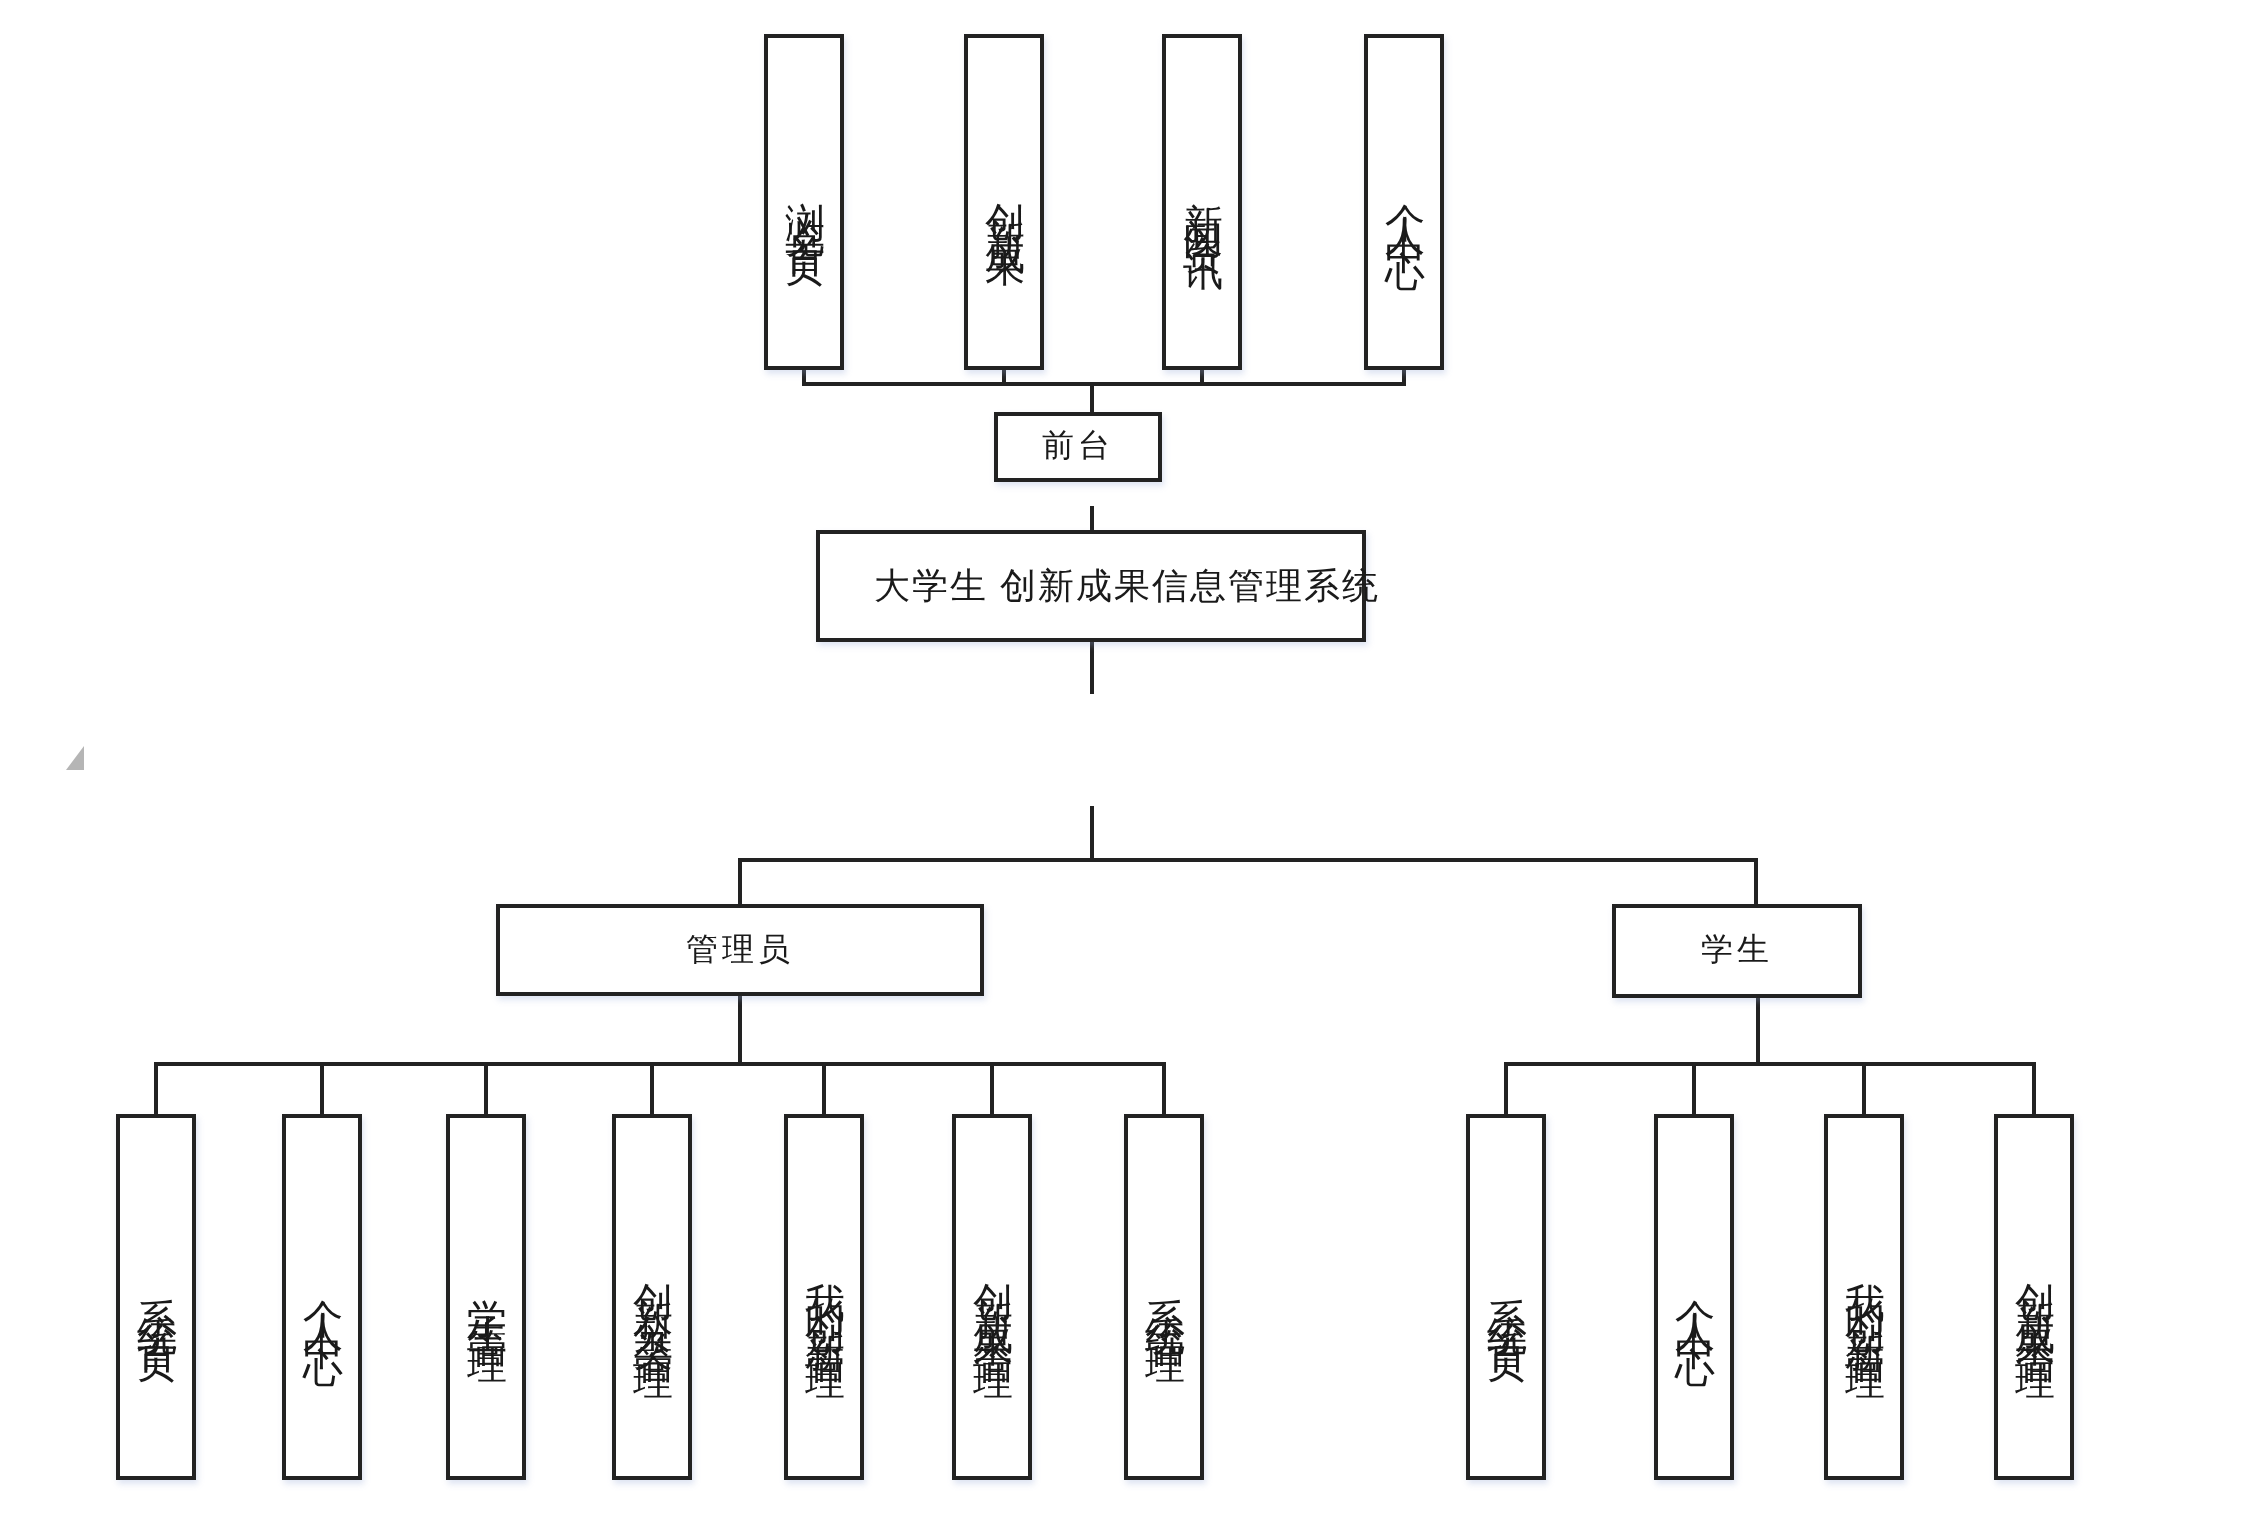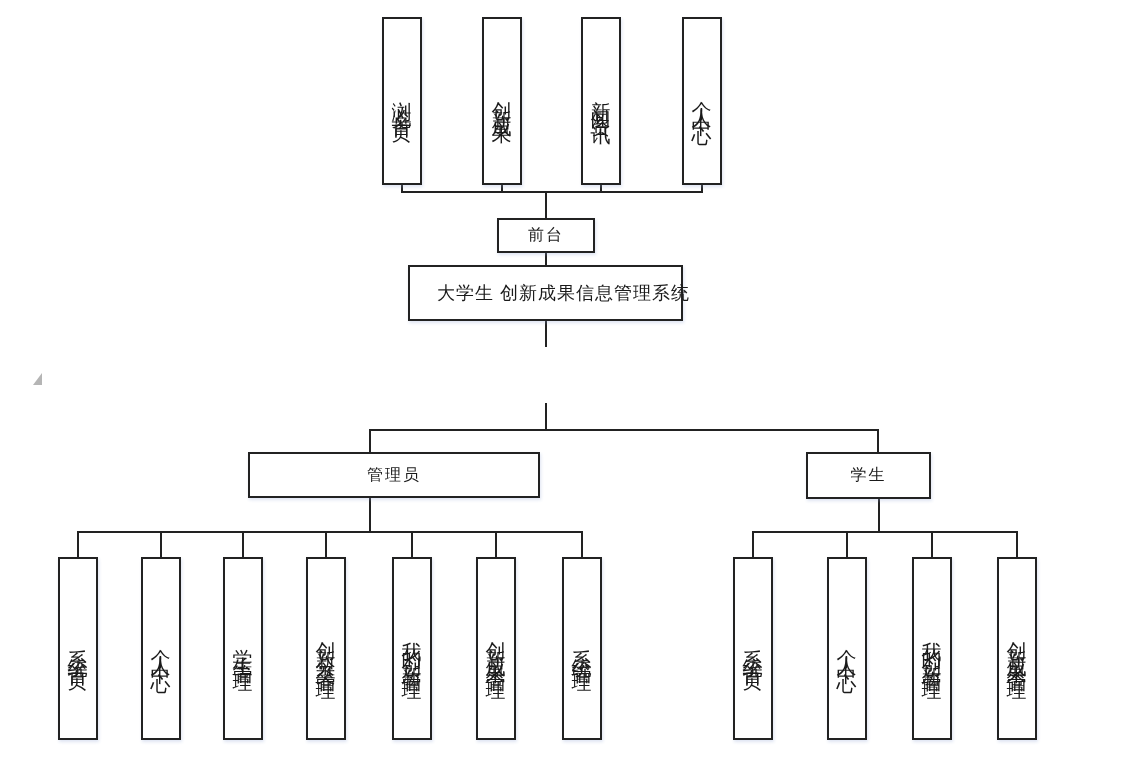--- a/index.html
+++ b/index.html
@@ -99,24 +99,24 @@
   <div class="lv" style="left:752px;  top:531px; height:26px;"></div>
   <div class="lv" style="left:846px;  top:531px; height:26px;"></div>
   <div class="lv" style="left:931px;  top:531px; height:26px;"></div>
   <div class="lv" style="left:1016px; top:531px; height:26px;"></div>
 
   <div class="node vnode" style="left:382px; top:17px; width:40px; height:168px;">浏览首页</div>
   <div class="node vnode" style="left:482px; top:17px; width:40px; height:168px;">创新成果</div>
   <div class="node vnode" style="left:581px; top:17px; width:40px; height:168px;">新闻资讯</div>
   <div class="node vnode" style="left:682px; top:17px; width:40px; height:168px;">个人中心</div>
 
-  <div class="node hnode" style="left:497px; top:218px; width:98px; height:35px;">前台</div>
+  <div class="node hnode" style="left:497px; top:206px; width:84px; height:35px;">前台</div>
   <div class="node hnode main-title" style="left:408px; top:265px; width:275px; height:56px;">大学生 创新成果信息管理系统</div>
 
-  <div class="node hnode" style="left:248px; top:452px; width:292px; height:46px;">管理员</div>
+  <div class="node hnode" style="left:248px; top:452px; width:244px; height:46px;">管理员</div>
   <div class="node hnode" style="left:806px; top:452px; width:125px; height:47px;">学生</div>
 
   <div class="node vnode" style="left:58px;  top:557px; width:40px; height:183px;">系统首页</div>
   <div class="node vnode" style="left:141px; top:557px; width:40px; height:183px;">个人中心</div>
   <div class="node vnode" style="left:223px; top:557px; width:40px; height:183px;">学生管理</div>
   <div class="node vnode" style="left:306px; top:557px; width:40px; height:183px;">创新分类管理</div>
   <div class="node vnode" style="left:392px; top:557px; width:40px; height:183px;">我的创新管理</div>
   <div class="node vnode" style="left:476px; top:557px; width:40px; height:183px;">创新成果管理</div>
   <div class="node vnode" style="left:562px; top:557px; width:40px; height:183px;">系统管理</div>
 

